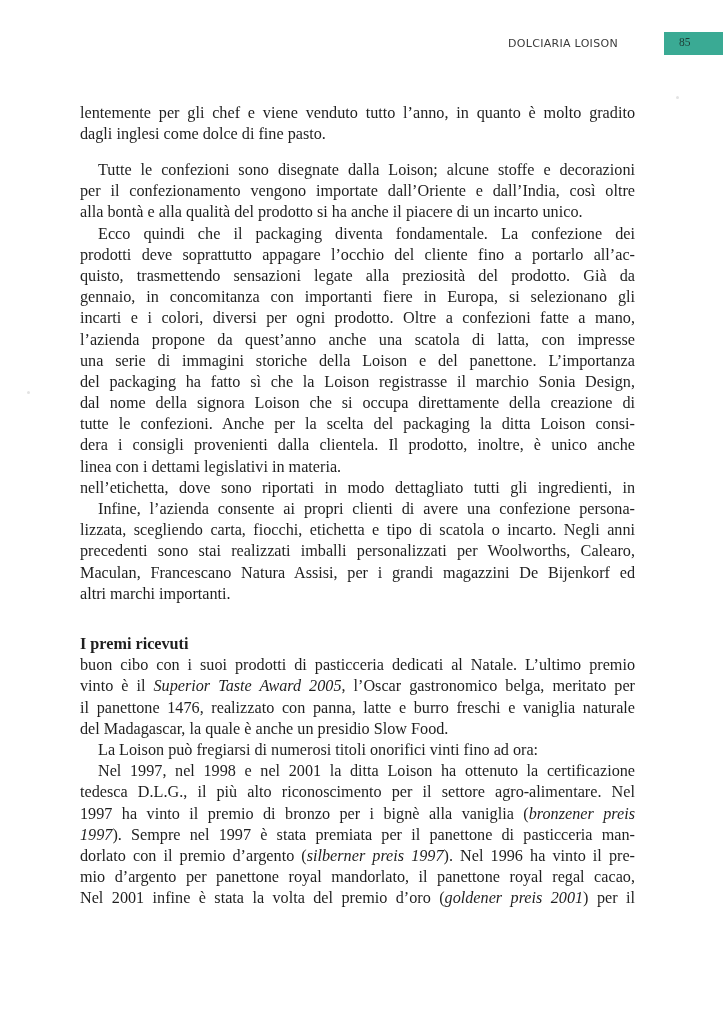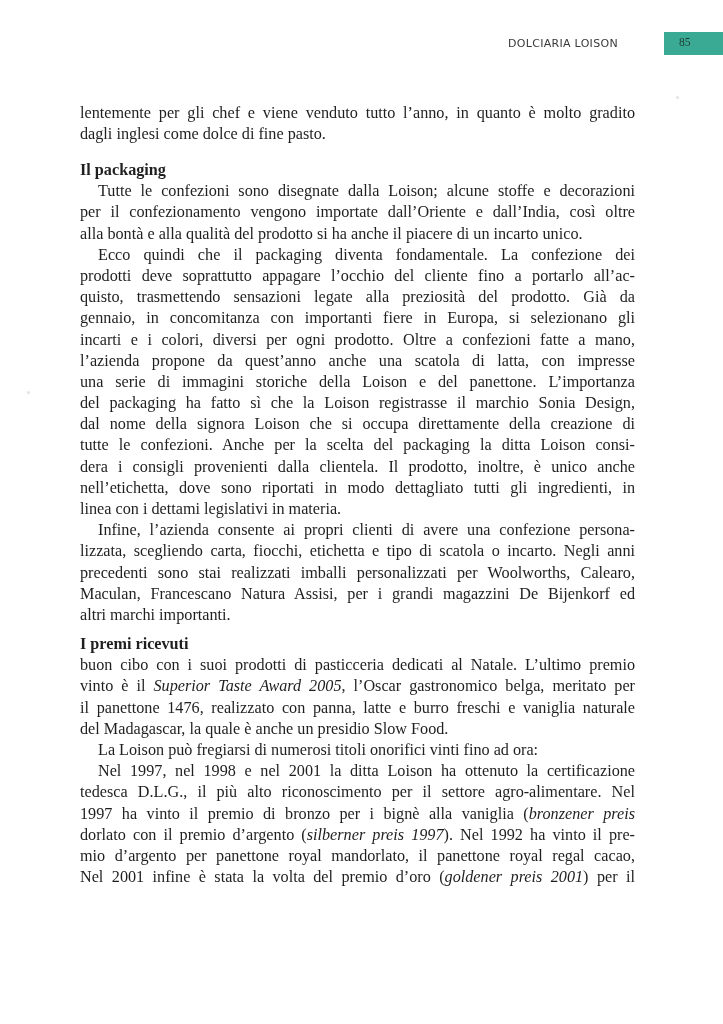--- a/index.html
+++ b/index.html
@@ -88,53 +88,53 @@
 
 <div class="speck" style="left:676px;top:96px;"></div>
 <div class="speck" style="left:27px;top:391px;"></div>
 
 <div class="text-block" style="top:103px;">
   <span class="line">lentemente per gli chef e viene venduto tutto l’anno, in quanto è molto gradito</span>
   <span class="line last">dagli inglesi come dolce di fine pasto.</span>
 </div>
 
 <div class="text-block" style="top:160px;">
-  <span class="heading">Il packaging</span>
   <span class="line indent">Tutte le confezioni sono disegnate dalla Loison; alcune stoffe e decorazioni</span>
   <span class="line">per il confezionamento vengono importate dall’Oriente e dall’India, così oltre</span>
   <span class="line last">alla bontà e alla qualità del prodotto si ha anche il piacere di un incarto unico.</span>
   <span class="line indent">Ecco quindi che il packaging diventa fondamentale. La confezione dei</span>
   <span class="line">prodotti deve soprattutto appagare l’occhio del cliente fino a portarlo all’ac-</span>
   <span class="line">quisto, trasmettendo sensazioni legate alla preziosità del prodotto. Già da</span>
   <span class="line">gennaio, in concomitanza con importanti fiere in Europa, si selezionano gli</span>
   <span class="line">incarti e i colori, diversi per ogni prodotto. Oltre a confezioni fatte a mano,</span>
   <span class="line">l’azienda propone da quest’anno anche una scatola di latta, con impresse</span>
   <span class="line">una serie di immagini storiche della Loison e del panettone. L’importanza</span>
   <span class="line">del packaging ha fatto sì che la Loison registrasse il marchio Sonia Design,</span>
   <span class="line">dal nome della signora Loison che si occupa direttamente della creazione di</span>
   <span class="line">tutte le confezioni. Anche per la scelta del packaging la ditta Loison consi-</span>
   <span class="line">dera i consigli provenienti dalla clientela. Il prodotto, inoltre, è unico anche</span>
+  <span class="line last">linea con i dettami legislativi in materia.</span>
   <span class="line">nell’etichetta, dove sono riportati in modo dettagliato tutti gli ingredienti, in</span>
-  <span class="line last">linea con i dettami legislativi in materia.</span>
   <span class="line indent">Infine, l’azienda consente ai propri clienti di avere una confezione persona-</span>
   <span class="line">lizzata, scegliendo carta, fiocchi, etichetta e tipo di scatola o incarto. Negli anni</span>
   <span class="line">precedenti sono stai realizzati imballi personalizzati per Woolworths, Calearo,</span>
   <span class="line">Maculan, Francescano Natura Assisi, per i grandi magazzini De Bijenkorf ed</span>
   <span class="line last">altri marchi importanti.</span>
 </div>
 
 <div class="text-block" style="top:634px;">
   <span class="heading">I premi ricevuti</span>
 
   <span class="line">buon cibo con i suoi prodotti di pasticceria dedicati al Natale. L’ultimo premio</span>
   <span class="line"><span>vinto è il </span><span class="it">Superior Taste Award 2005</span><span>, l’Oscar gastronomico belga, meritato per</span></span>
   <span class="line">il panettone 1476, realizzato con panna, latte e burro freschi e vaniglia naturale</span>
   <span class="line last">del Madagascar, la quale è anche un presidio Slow Food.</span>
 
   <span class="line indent last">La Loison può fregiarsi di numerosi titoli onorifici vinti fino ad ora:</span>
 
   <span class="line indent">Nel 1997, nel 1998 e nel 2001 la ditta Loison ha ottenuto la certificazione</span>
   <span class="line">tedesca D.L.G., il più alto riconoscimento per il settore agro-alimentare. Nel</span>
   <span class="line"><span>1997 ha vinto il premio di bronzo per i bignè alla vaniglia (</span><span class="it">bronzener preis</span></span>
-  <span class="line"><span>dorlato con il premio d’argento (</span><span class="it">silberner preis 1997</span><span>). Nel 1992 ha vinto il pre-</span></span>
+  <span class="line"><span class="it">1997</span><span>). Sempre nel 1997 è stata premiata per il panettone di pasticceria man-</span></span>
+  <span class="line"><span>dorlato con il premio d’argento (</span><span class="it">silberner preis 1997</span><span>). Nel 1996 ha vinto il pre-</span></span>
   <span class="line">mio d’argento per panettone royal mandorlato, il panettone royal regal cacao,</span>
   <span class="line"><span>Nel 2001 infine è stata la volta del premio d’oro (</span><span class="it">goldener preis 2001</span><span>) per il</span></span>
 </div>
 
 </body></html>

